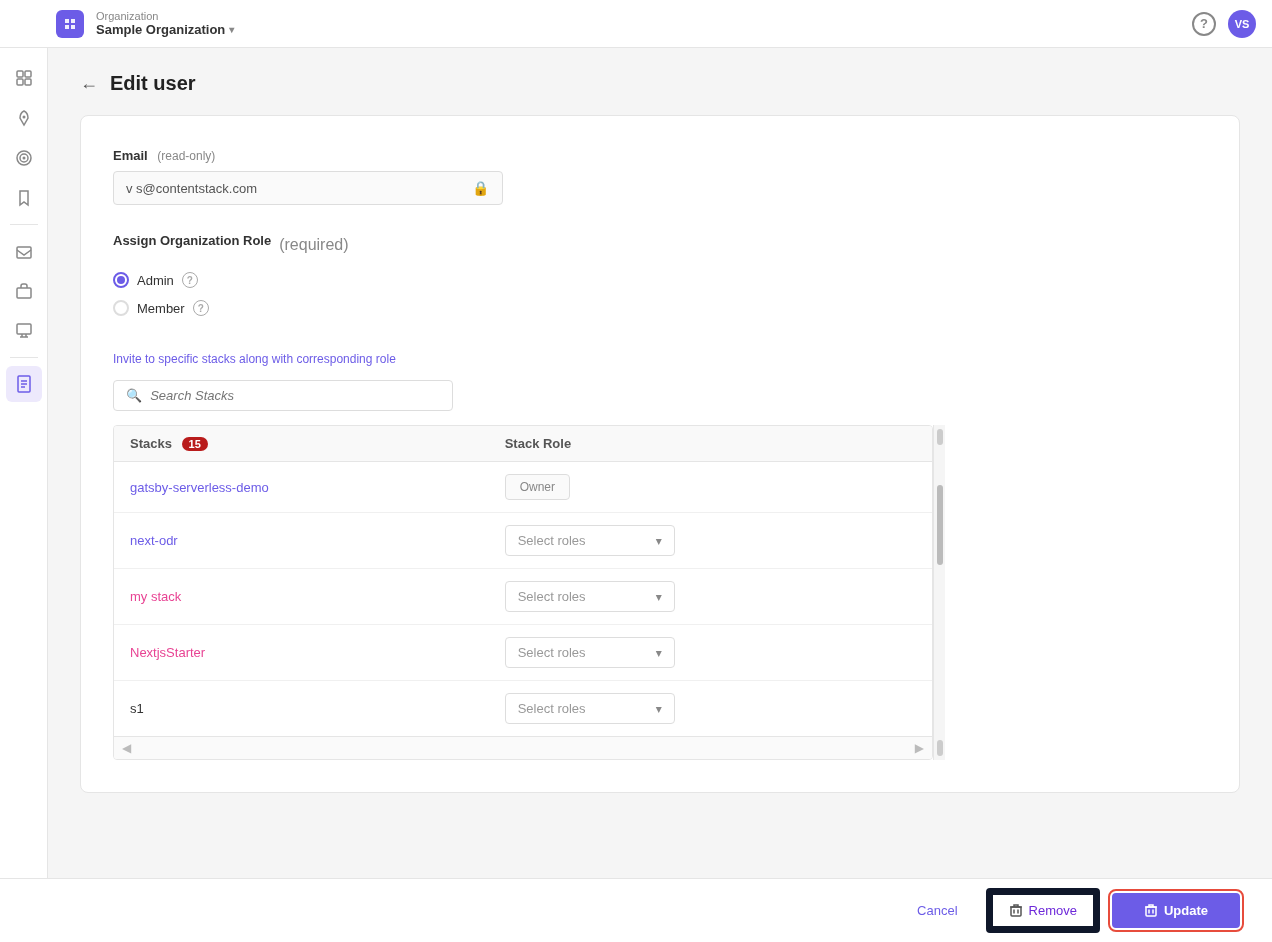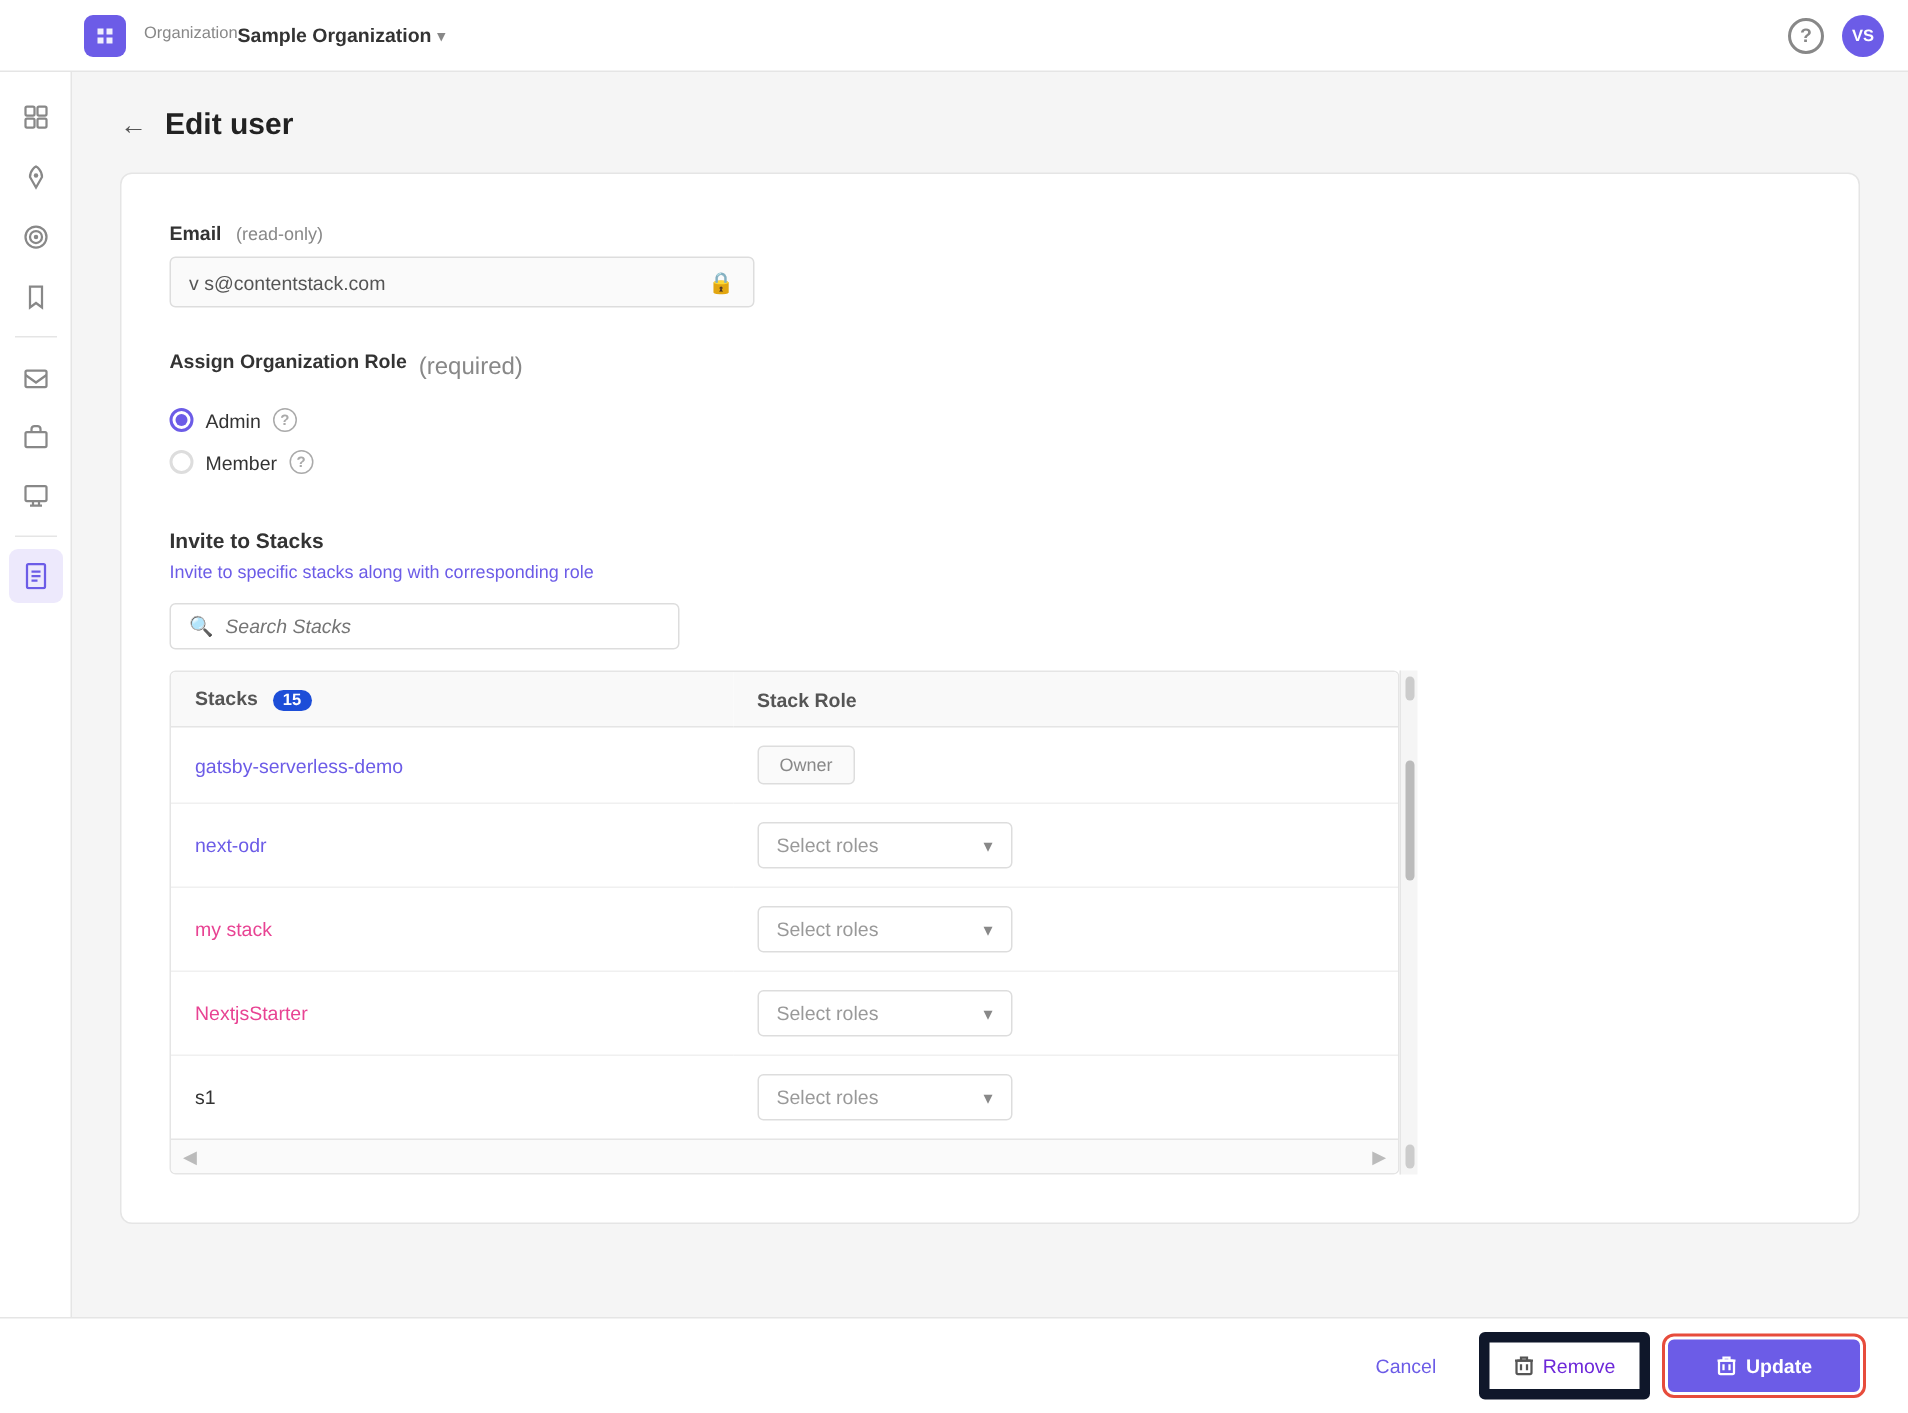--- a/index.html
+++ b/index.html
@@ -21,21 +21,21 @@
       background: #fff;
       border-bottom: 1px solid #e5e5e5;
       display: flex;
       align-items: center;
       justify-content: space-between;
       padding: 0 16px 0 56px;
       z-index: 100;
     }
     .topbar-left {
       display: flex;
-      flex-direction: row;
+      flex-direction: column;
       font-size: 11px;
       justify-content: space-between;
     }
     .topbar-org-label {
       color: #888;
       font-size: 11px;
     }
     .topbar-org-name {
       color: #333;
       font-weight: 600;
@@ -322,21 +322,21 @@
     }
     .dropdown-arrow {
       color: #888;
       font-size: 12px;
     }
 
     .stack-count-badge {
       display: inline-flex;
       align-items: center;
       justify-content: center;
-      background: #1d4ed8;
+      background: #b91c1c;
       color: white;
       border-radius: 10px;
       padding: 1px 7px;
       font-size: 11px;
       font-weight: 600;
       margin-left: 6px;
     }
 
     
     .table-scroll-container {
@@ -549,21 +549,20 @@
         <div class="radio-circle">
         </div>
         <span class="radio-label">Member</span>
         <div class="info-icon">?</div>
       </div>
     </div>
 
     <div style="height:24px;"></div>
 
     <div>
-      <div class="invite-stacks-title">Invite to Stacks</div>
       <div class="invite-stacks-subtitle">Invite to specific stacks along with corresponding role</div>
 
       <div class="search-stacks-wrapper">
         <span class="search-icon-small">🔍</span>
         <input type="text" class="search-stacks-input" placeholder="Search Stacks" style="">
       </div>
 
       <div class="table-with-scrollbar">
         <div class="stacks-table-wrapper">
           <div class="table-scroll-container">

